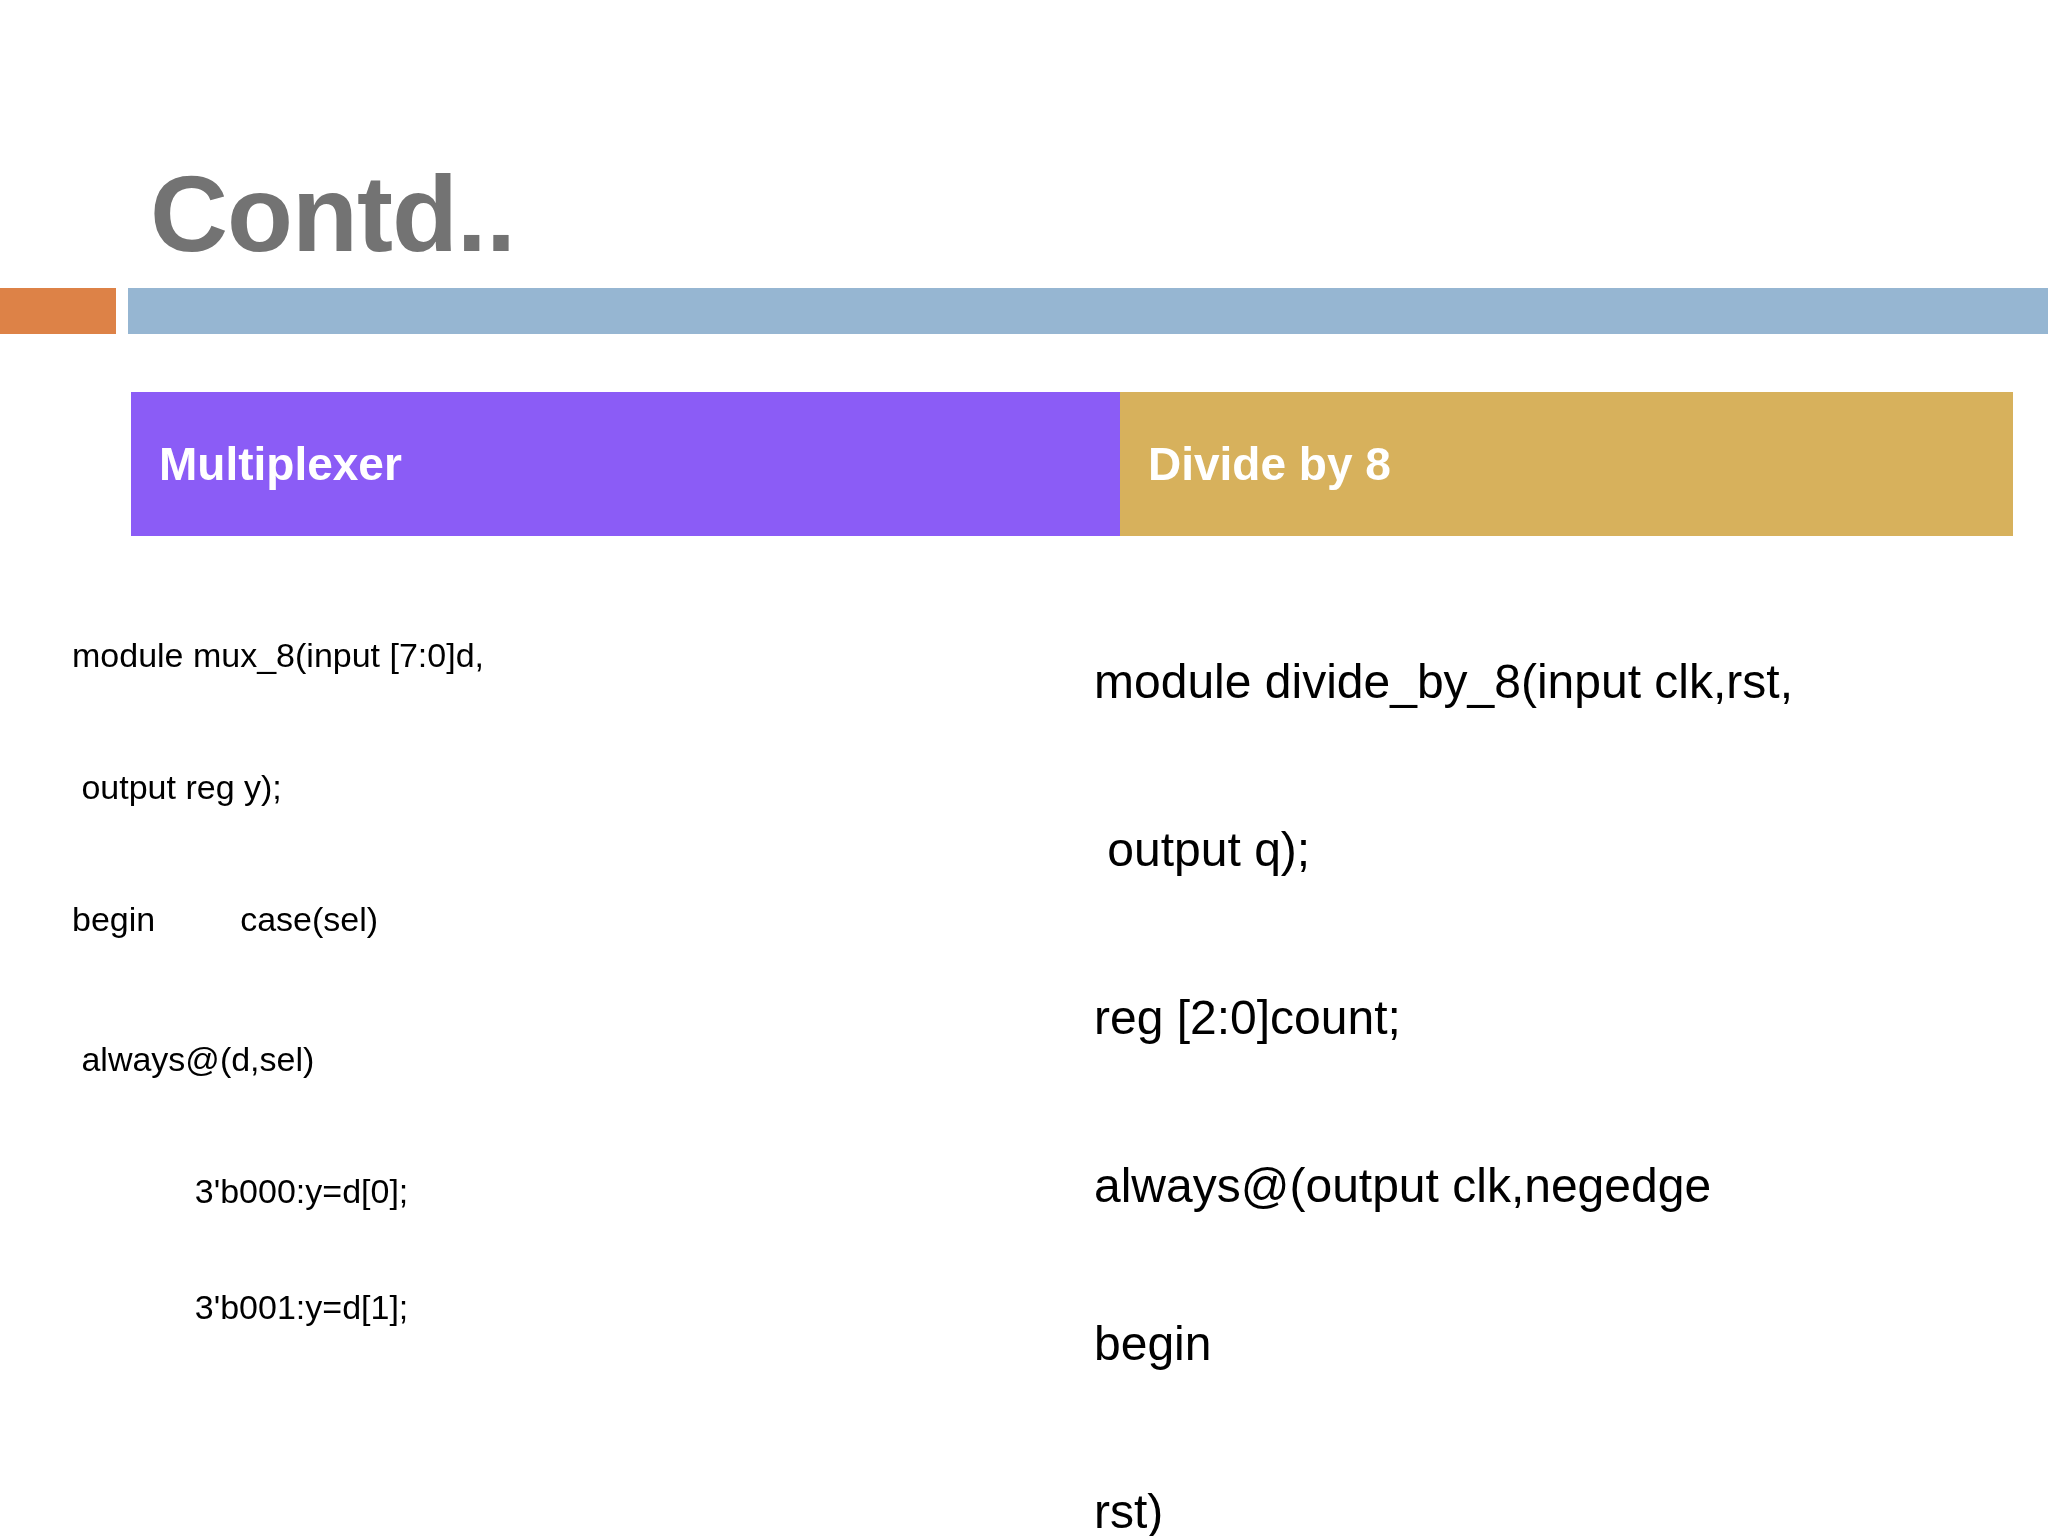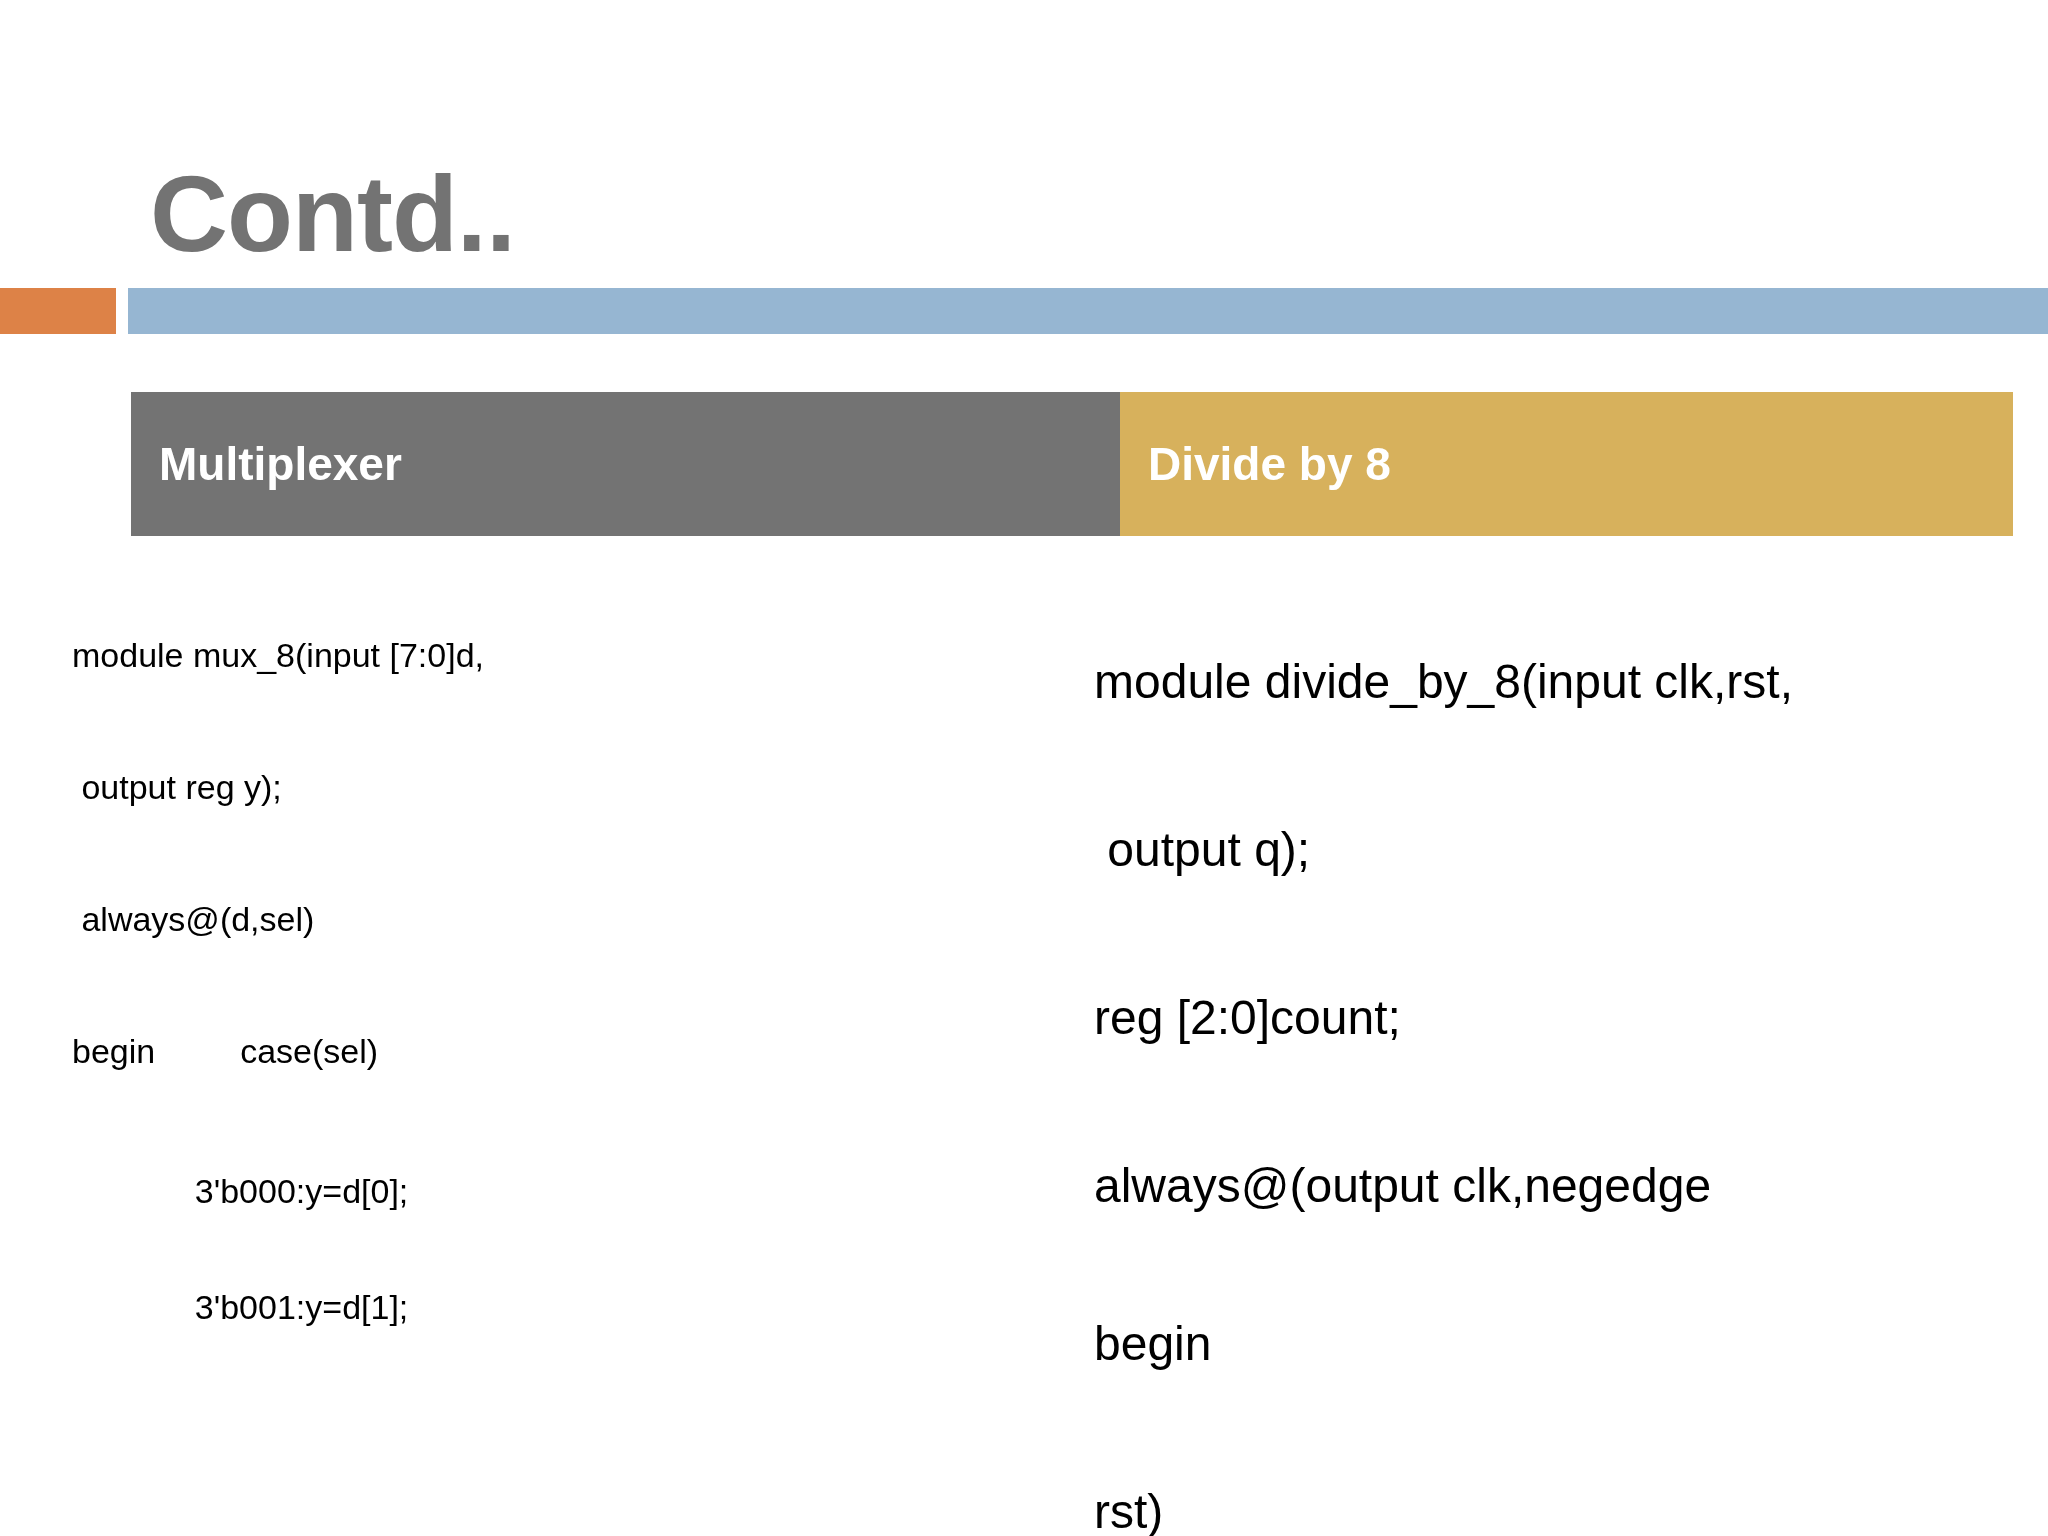--- a/index.html
+++ b/index.html
@@ -56,21 +56,21 @@
     display: flex;
     align-items: center;
     color: #FFFFFF;
     font-size: 46px;
     font-weight: bold;
   }
   #mux-header-box {
     left: 131px;
     top: 392px;
     width: 1050px;
-    background: #737373;
+    background: #8b5cf6;
   }
   #div8-header-box {
     left: 1073px;
     top: 392px;
     width: 893px;
     background: #D7B15C;
     margin-left: 47px;
   }
 
   
@@ -112,22 +112,22 @@
 <div id="title-accent-bar"></div>
 <div id="title-rule-bar"></div>
 
 <div id="mux-header-box" class="col-header">
   <span>Multiplexer</span>
 </div>
 
 <div id="mux-code" class="code-col">
   <div class="code-line">module mux_8(input [7:0]d,</div>
   <div class="code-line"> output reg y);</div>
+  <div class="code-line gap-big">begin         case(sel)</div>
   <div class="code-line"> always@(d,sel)</div>
-  <div class="code-line gap-big">begin         case(sel)</div>
   <div class="code-line tight">             3'b000:y=d[0];</div>
   <div class="code-line tight">             3'b001:y=d[1];</div>
   
   
   
   
   
   
   
   

